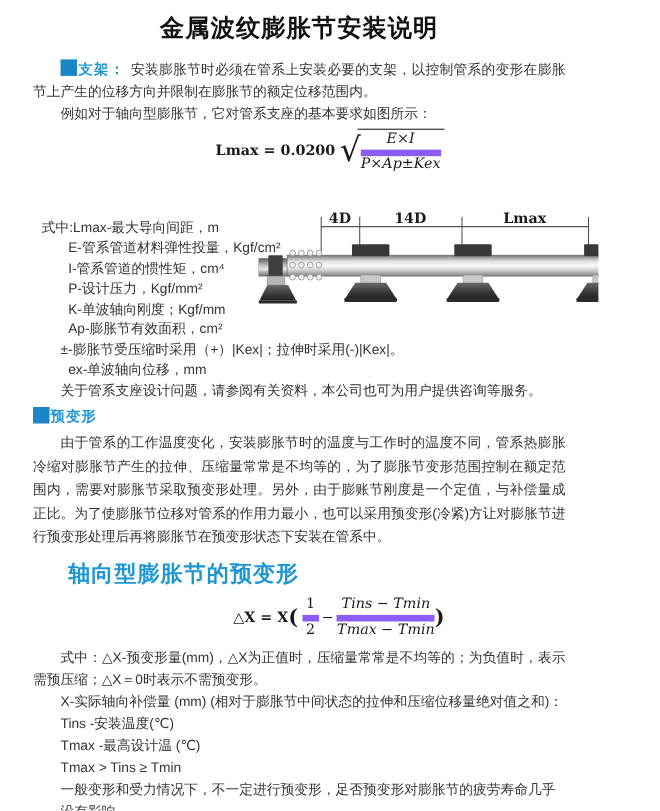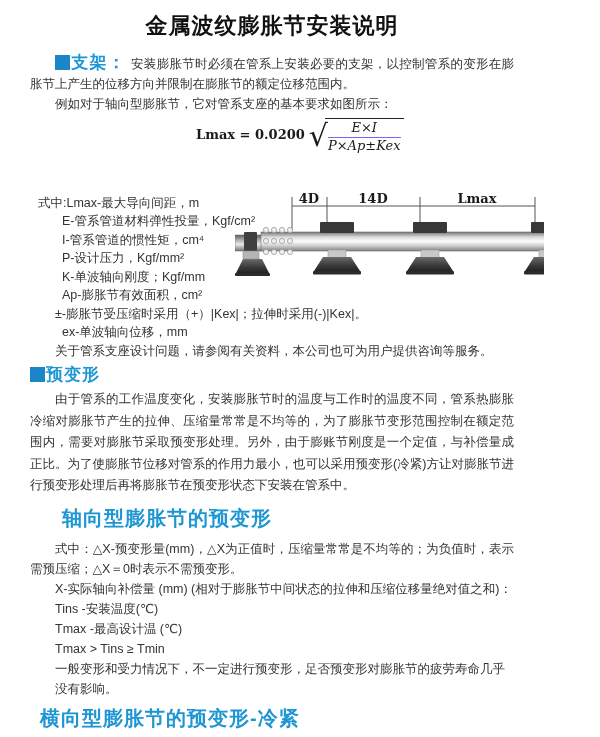--- a/index.html
+++ b/index.html
@@ -4,31 +4,31 @@
 <style>
   html,body{margin:0;padding:0;background:#ffffff;}
   .page{position:relative;width:544px;height:737px;background:#fff;overflow:hidden;
         font-family:"Liberation Sans","DejaVu Sans",sans-serif;font-size:12.5px;color:var(--text,#333);}
   .title{padding-top:11px;text-align:center;font-size:22px;font-weight:bold;color:var(--title,#111);letter-spacing:1px;}
   .para{margin:0 30px;line-height:20px;}
   .indent{text-indent:2em;}
   .just{text-align:justify;}
   .first-para{margin-top:12px;}
   .bullet{display:inline-block;width:15px;height:15px;background:var(--bullet,#1a86c8);vertical-align:-2px;margin-right:1px;}
-  .sec-head{color:var(--accent,#1d96d3);font-weight:bold;font-size:17px;margin-right:5px;letter-spacing:1px;}
+  .sec-head{color:var(--accent,#1d96d3);font-weight:bold;font-size:13px;margin-right:5px;letter-spacing:1px;}
   .sec2head{margin:4px 30px 0;line-height:22px;text-indent:0;}
   .subhead{color:var(--accent,#1d96d3);font-weight:bold;font-size:20px;letter-spacing:1px;}
   .axial-head{margin:8px 0 0 62px;}
   .lateral-head{margin:6px 0 0 40px;}
   
   .formula{font-family:"DejaVu Serif","Liberation Serif",serif;font-size:13px;color:#1a1a1a;white-space:nowrap;}
   .f-bold{font-weight:bold;}
   .f-ital{font-style:italic;}
   .frac{display:inline-block;text-align:center;vertical-align:middle;line-height:1.15;}
-  .frac .num{display:block;border-bottom:1px solid #8b5cf6;padding:0 3px 1px;}
+  .frac .num{display:block;border-bottom:6px solid #8b5cf6;padding:0 3px 1px;}
   .frac .den{display:block;padding-top:1px;}
   .sqrt{display:inline-block;font-size:30px;font-weight:400;vertical-align:middle;line-height:0;margin:0 -3px 0 4px;}
   .radicand{display:inline-block;border-top:1.5px solid #222;vertical-align:middle;padding:2px 3px 0;}
   .lmax-formula{margin:4px 0 0 196px;}
   .ax-formula{margin:8px 0 0 212px;}
   .paren{font-size:19px;vertical-align:-2px;}
   .minus{margin:0 3px;}
   
   .deflist{margin:5px 0 0 38px;line-height:18.5px;}
   .defline{margin-left:24px;}
@@ -143,20 +143,24 @@
       <rect x="289" y="81" width="48" height="3.5" rx="1" fill="#2b2b2b"></rect>
     </g>
   </svg>
 
   <p class="para sec2head"><span class="bullet"></span><span class="sec-head">预变形</span></p>
 
   <p class="para indent just pred-para">由于管系的工作温度变化，安装膨胀节时的温度与工作时的温度不同，管系热膨胀冷缩对膨胀节产生的拉伸、压缩量常常是不均等的，为了膨胀节变形范围控制在额定范围内，需要对膨胀节采取预变形处理。另外，由于膨账节刚度是一个定值，与补偿量成正比。为了使膨胀节位移对管系的作用力最小，也可以采用预变形(冷紧)方让对膨胀节进行预变形处理后再将膨胀节在预变形状态下安装在管系中。</p>
 
   <div class="subhead axial-head">轴向型膨胀节的预变形</div>
 
+  <div class="formula ax-formula">
+    <span class="f-bold">△X = X</span><span class="paren f-bold">(</span>
+    <span class="frac"><span class="num">1</span><span class="den">2</span></span><span class="minus">−</span><span class="frac"><span class="num f-ital">Tins − Tmin</span><span class="den f-ital">Tmax − Tmin</span></span><span class="paren f-bold">)</span>
+  </div>
 
   <p class="para indent just explain">式中：△X-预变形量(mm)，△X为正值时，压缩量常常是不均等的；为负值时，表示需预压缩；△X＝0时表示不需预变形。</p>
 
   <div class="linegroup">
     <div class="tline">X-实际轴向补偿量 (mm) (相对于膨胀节中间状态的拉伸和压缩位移量绝对值之和)：</div>
     <div class="tline">Tins -安装温度(℃)</div>
     <div class="tline">Tmax -最高设计温 (℃)</div>
     <div class="tline">Tmax &gt; Tins ≥ Tmin</div>
     <div class="tline">一般变形和受力情况下，不一定进行预变形，足否预变形对膨胀节的疲劳寿命几乎没有影响。</div>
   </div>

